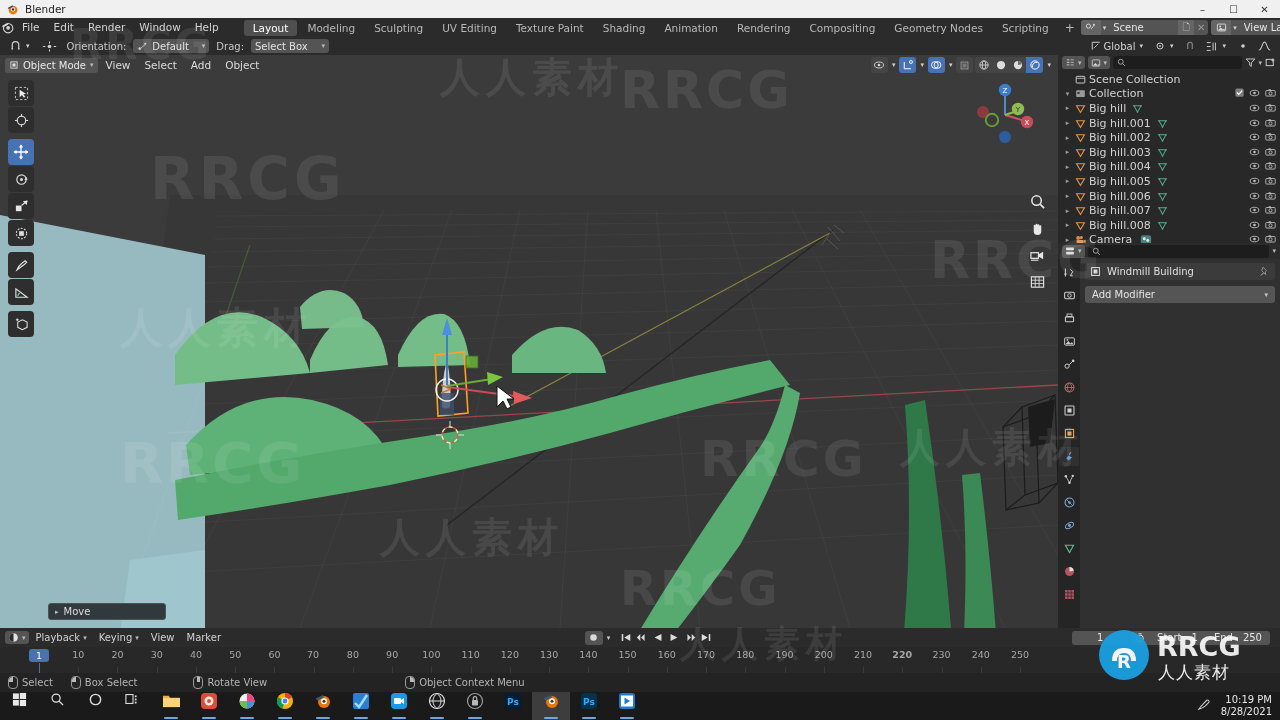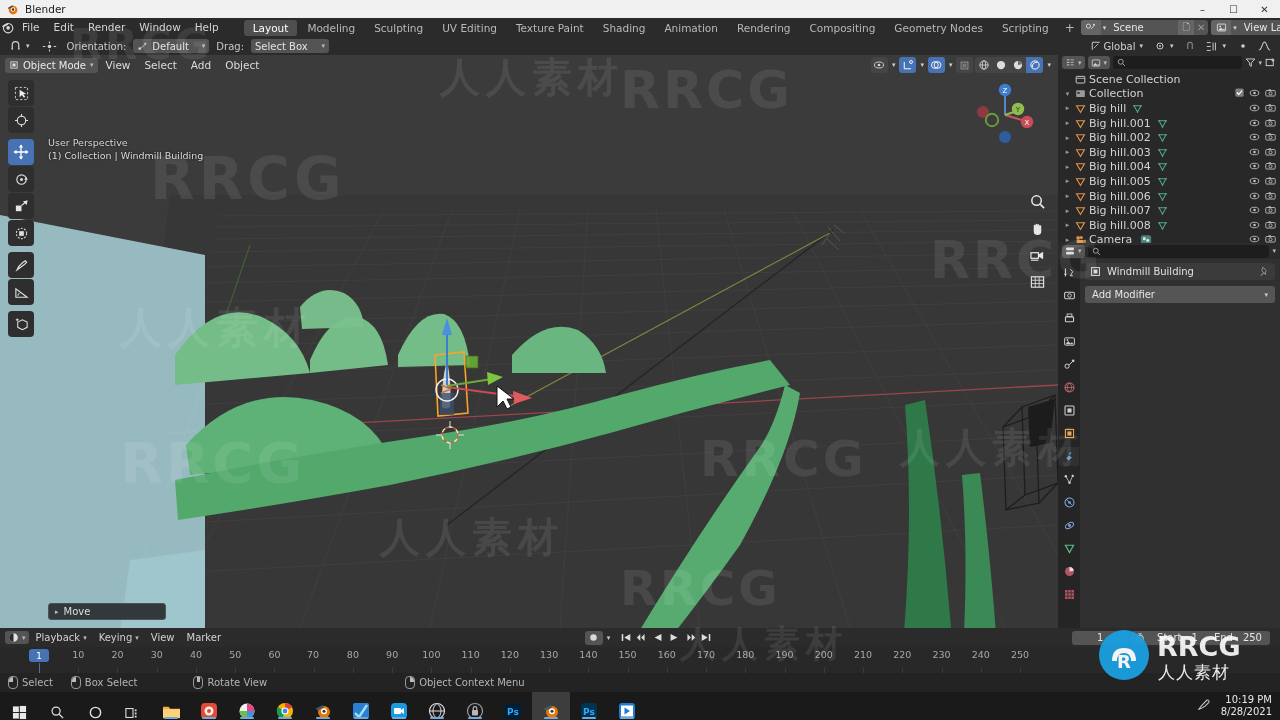--- a/index.html
+++ b/index.html
@@ -254,21 +254,21 @@
   .mouse-ico { width:10px; height:13px; border:1px solid #999; border-radius:4px; position:relative;}
   .mouse-ico.lmb::before{content:"";position:absolute;left:0;top:0;width:4px;height:5px;background:#bbb;border-radius:4px 0 0 0;}
   .mouse-ico.mmb::before{content:"";position:absolute;left:3px;top:0;width:3px;height:5px;background:#bbb;}
   .mouse-ico.rmb::before{content:"";position:absolute;right:0;top:0;width:4px;height:5px;background:#bbb;border-radius:0 4px 0 0;}
 
   
   .taskbar {
     position:absolute; left:0; top:692px; width:1280px; height:28px;
     background:#1a1a1a; display:flex; align-items:center;
   }
-  .tb-ico { width:38px; height:28px; display:flex; align-items:flex-end; justify-content:center; position:relative;}
+  .tb-ico { width:38px; height:28px; display:flex; align-items:flex-start; justify-content:center; position:relative;}
   .tb-ico.active { background:#3d3d3d; }
   .tb-ico .run-dot { position:absolute; bottom:1px; left:50%; transform:translateX(-50%); width:14px; height:2px; background:#6fa8dc; border-radius:1px;}
   .tb-right { margin-left:auto; display:flex; align-items:center; gap:10px; padding-right:8px;}
   .clock { font-size:10px; color:#e8e8e8; line-height:12px; text-align:right;}
 
   
   .wm {
     position:absolute; color:rgba(255,255,255,0.085); font-weight:bold;
     pointer-events:none; user-select:none; z-index:30;
     font-family:"DejaVu Sans", sans-serif;
@@ -666,24 +666,20 @@
       <div class="grp">
         <div class="tool">
           <svg width="15" height="15" viewBox="0 0 16 16">
               <path d="M4 5.5 L9 3 L14 5.5 L14 11 L9 13.5 L4 11 Z" fill="none" stroke="#e2e2e2" stroke-width="1.1"></path>
               <path d="M2 3h3M3.5 1.5v3" stroke="#e2e2e2" stroke-width="1.1"></path>
             </svg>
         </div>
       </div>
     </div>
 
-    <div class="vp-info">
-      <div>User Perspective</div>
-      <div>(1) Collection | Windmill Building</div>
-    </div>
 
     <svg class="navgizmo" viewBox="0 0 70 70">
       <line x1="35" y1="35" x2="35" y2="12" stroke="#5389c9" stroke-width="2"></line>
       <line x1="35" y1="35" x2="55" y2="41" stroke="#cb5560" stroke-width="2"></line>
       <line x1="35" y1="35" x2="47" y2="31" stroke="#8fbe4e" stroke-width="2"></line>
       <circle cx="35" cy="10" r="6.2" fill="#3d7dcc"></circle>
         <text x="35" y="13" font-size="7" fill="#fff" text-anchor="middle" font-family="DejaVu Sans">Z</text>
       <circle cx="57" cy="42" r="6.2" fill="#cb4b57"></circle>
         <text x="57" y="45" font-size="7" fill="#fff" text-anchor="middle" font-family="DejaVu Sans">X</text>
       <circle cx="48" cy="29" r="6.2" fill="#8fbe4e"></circle>
@@ -1358,21 +1354,21 @@
         <div class="tick" style="left: 706.08px;">170</div>
         <div class="tick-line" style="left: 706.08px;"></div>
         <div class="tick" style="left: 745.32px;">180</div>
         <div class="tick-line" style="left: 745.32px;"></div>
         <div class="tick" style="left: 784.56px;">190</div>
         <div class="tick-line" style="left: 784.56px;"></div>
         <div class="tick" style="left: 823.8px;">200</div>
         <div class="tick-line" style="left: 823.8px;"></div>
         <div class="tick" style="left: 863.04px;">210</div>
         <div class="tick-line" style="left: 863.04px;"></div>
-        <div class="tick" style="left: 902.28px;">220</div>
+        <div class="tick" style="left: 902.28px; font-weight: bold;">220</div>
         <div class="tick-line" style="left: 902.28px;"></div>
         <div class="tick" style="left: 941.52px;">230</div>
         <div class="tick-line" style="left: 941.52px;"></div>
         <div class="tick" style="left: 980.76px;">240</div>
         <div class="tick-line" style="left: 980.76px;"></div>
         <div class="tick" style="left: 1020px;">250</div>
         <div class="tick-line" style="left: 1020px;"></div>
         <div class="playhead-box" style="left: 39px;">1</div>
         <div class="playhead-line" style="left: 39px;"></div>
       </div>

